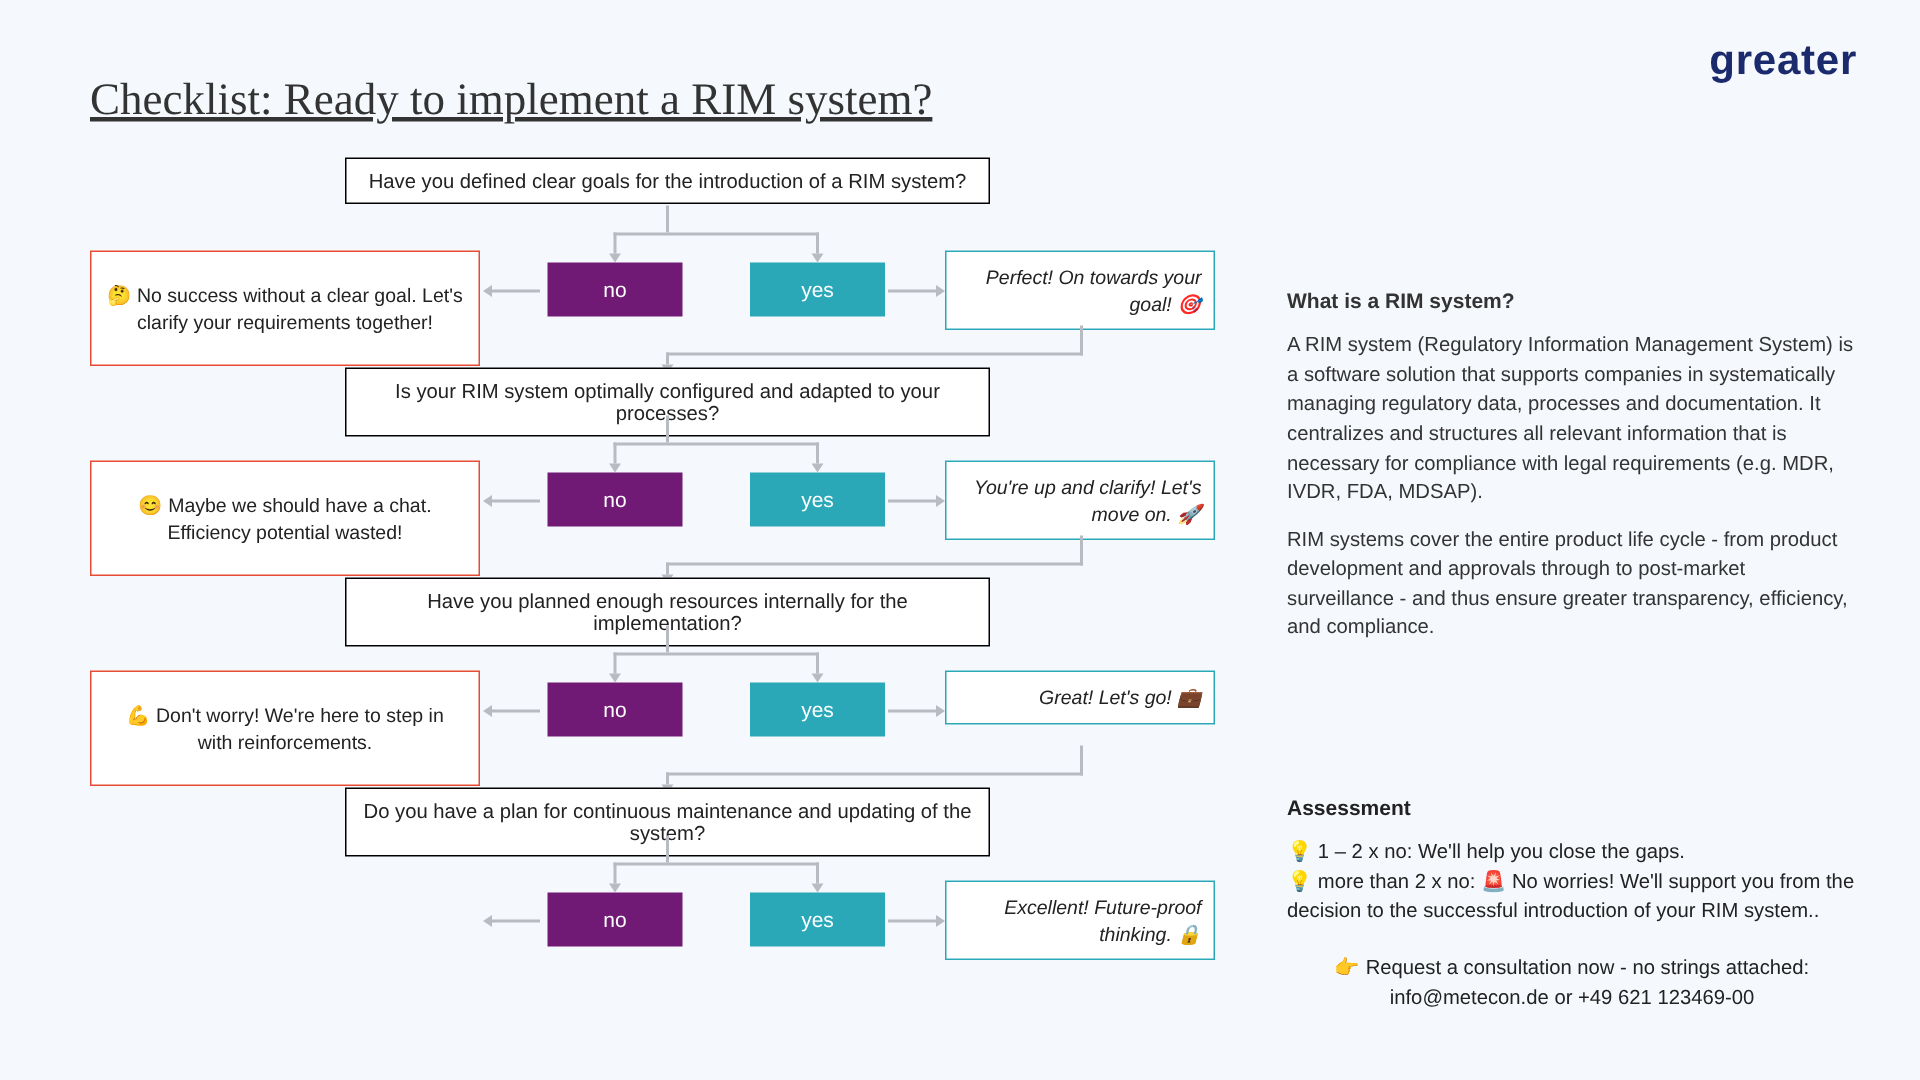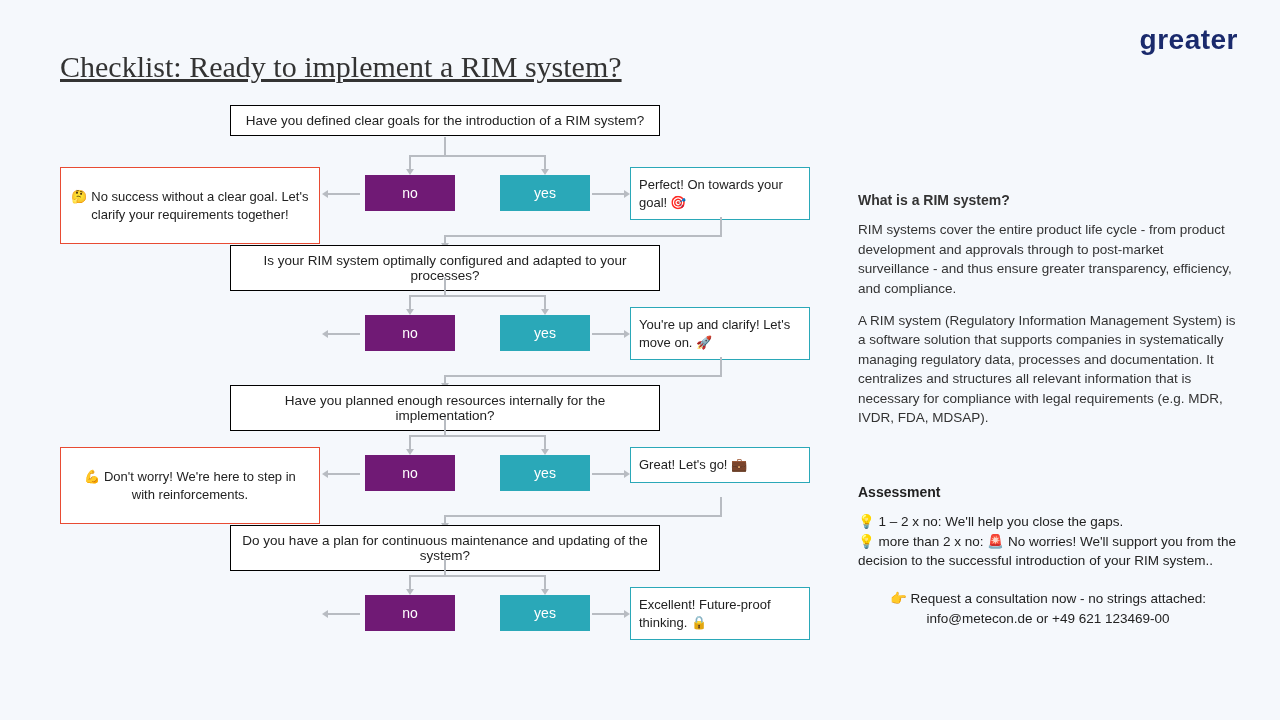--- a/index.html
+++ b/index.html
@@ -77,43 +77,44 @@
     padding: 20px 10px;
     line-height: 1.35;
   }
   .yes-result {
     position: absolute;
     top: 62px;
     left: 570px;
     width: 180px;
     border: 1.5px solid #2aa8b8;
     background: #fff;
-    text-align: left;
+    text-align: right;
     font-size: 13px;
     padding: 8px 8px;
     line-height: 1.35;
+    font-style: italic;
   }
   .sidebar {
     position: absolute;
     top: 190px;
     right: 42px;
     width: 380px;
     font-size: 13.5px;
     line-height: 1.45;
     color: #333;
   }
   .sidebar h3 {
     font-size: 14px;
     font-weight: 700;
     margin-bottom: 10px;
   }
   .sidebar p { margin-bottom: 12px; }
   .assessment {
     position: absolute;
-    top: 482px;
+    top: 528px;
     right: 42px;
     width: 380px;
     font-size: 13.5px;
     line-height: 1.45;
   }
   .assessment h3 {
     font-size: 14px;
     font-weight: 700;
     margin-bottom: 10px;
   }
@@ -189,20 +190,21 @@
     <div class="conn arrow-d" style="left:349px; top:50px; width:2px; height:14px;"></div>
     <div class="conn arrow-d" style="left:484px; top:50px; width:2px; height:14px;"></div>
 
     <div class="no-btn">no</div>
     <div class="yes-btn">yes</div>
 
     <div class="conn arrow-l" style="left:268px; top:88px; width:32px; height:2px;"></div>
 
     <div class="conn arrow-r" style="left:532px; top:88px; width:32px; height:2px;"></div>
 
+    <div class="no-result">😊 Maybe we should have a chat. Efficiency potential wasted!</div>
     <div class="yes-result">You're up and clarify! Let's move on. 🚀</div>
   <div class="conn" style="left: 660px; top: 112px; width: 2px; height: 20px;"></div>
       <div class="conn" style="left: 384px; top: 130px; width: 278px; height: 2px;"></div>
       <div class="conn arrow-d" style="left: 384px; top: 130px; width: 2px; height: 8px;"></div>
     </div>
     <div class="q-row">
     <div class="question">Have you planned enough resources internally for the implementation?</div>
 
     <div class="conn" style="left:384px; top:32px; width:2px; height:18px;"></div>
     <div class="conn" style="left:349px; top:50px; width:137px; height:2px;"></div>
@@ -236,22 +238,22 @@
     <div class="conn arrow-l" style="left:268px; top:88px; width:32px; height:2px;"></div>
 
     <div class="conn arrow-r" style="left:532px; top:88px; width:32px; height:2px;"></div>
 
     <div class="yes-result">Excellent! Future-proof thinking. 🔒</div>
   </div>
   </div>
 
 <div class="sidebar">
   <h3>What is a RIM system?</h3>
+  <p>A RIM system (Regulatory Information Management System) is a software solution that supports companies in systematically managing regulatory data, processes and documentation. It centralizes and structures all relevant information that is necessary for compliance with legal requirements (e.g. MDR, IVDR, FDA, MDSAP).</p>
   <p>RIM systems cover the entire product life cycle - from product development and approvals through to post-market surveillance - and thus ensure greater transparency, efficiency, and compliance.</p>
-  <p>A RIM system (Regulatory Information Management System) is a software solution that supports companies in systematically managing regulatory data, processes and documentation. It centralizes and structures all relevant information that is necessary for compliance with legal requirements (e.g. MDR, IVDR, FDA, MDSAP).</p>
 </div>
 
 <div class="assessment">
   <h3>Assessment</h3>
   <div>💡 1 – 2 x no: We'll help you close the gaps.</div>
   <div>💡 more than 2 x no: 🚨 No worries! We'll support you from the decision to the successful introduction of your RIM system..</div>
   <div class="cta">
     <div>👉 Request a consultation now - no strings attached:</div>
     <div>info@metecon.de or +49 621 123469-00</div>
   </div>

